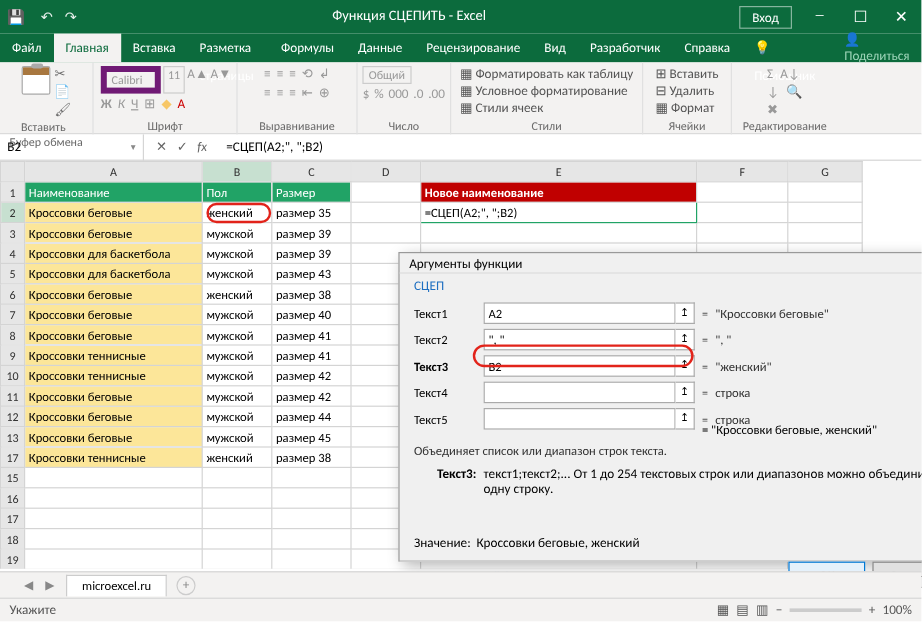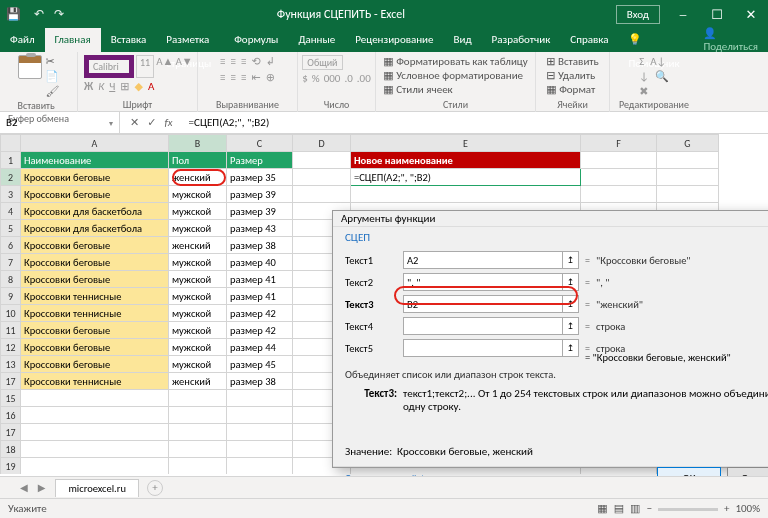--- a/index.html
+++ b/index.html
@@ -58,21 +58,21 @@
 .pdesc .k{font-weight:bold;width:58px;text-align:right;padding-right:6px}
 .pdesc .v{flex:1}
 .val-row{font-size:10.5px;margin-top:32px}
 .dlg-foot{height:36px;display:flex;align-items:center;padding:0 12px;border-top:1px solid #ddd}
 .dlg-foot a{color:#1e6fc1;font-size:10.5px;text-decoration:underline}
 .dlg-foot .sp{flex:1}
 .dlg-foot button{width:64px;height:22px;border:1px solid #888;background:#e1e1e1;font-size:11px;margin-left:6px}
 .dlg-foot button.ok{border:1px solid #0078d4;background:#e5f1fb}
 .argscroll{position:absolute;right:12px;top:22px;width:14px;height:96px;background:#f0f0f0;border:1px solid #ccc;display:flex;flex-direction:column;justify-content:space-between;font-size:8px;text-align:center;color:#666}
 .result-eq{position:absolute;left:252px;top:124px;font-size:10.5px}
-.status{position:absolute;bottom:0;left:0;right:0;height:20px;background:#f3f2f1;border-top:1px solid #d5d5d5;padding:0 8px;line-height:20px;font-size:10px;color:#555;display:flex;align-items:flex-start;justify-content:space-between}
+.status{position:absolute;bottom:0;left:0;right:0;height:20px;background:#f3f2f1;border-top:1px solid #d5d5d5;padding:0 8px;line-height:20px;font-size:10px;color:#555;display:flex;align-items:center;justify-content:space-between}
 .status .zoom{display:flex;align-items:center;gap:6px}
 .sheettabs{position:absolute;bottom:20px;left:0;right:0;height:22px;background:#f3f2f1;display:flex;align-items:center;padding-left:20px;border-top:1px solid #d5d5d5}
 .sheettabs .nav{color:#888;margin-right:10px;font-size:10px}
 .sheettabs .st{background:#fff;border:1px solid #ccc;border-bottom:none;padding:2px 12px;font-size:10.5px}
 .sheettabs .add{margin-left:8px;width:16px;height:16px;border:1px solid #ccc;border-radius:50%;text-align:center;line-height:14px;font-size:11px;color:#888}
 </style>
 </head>
 <body>
 
 <div class="titlebar">

